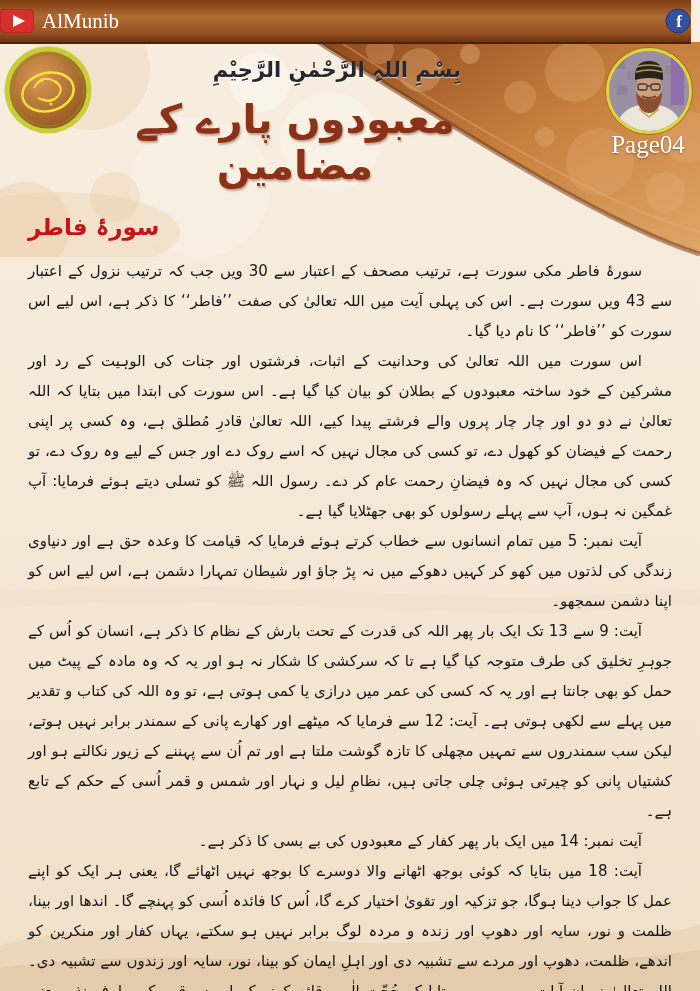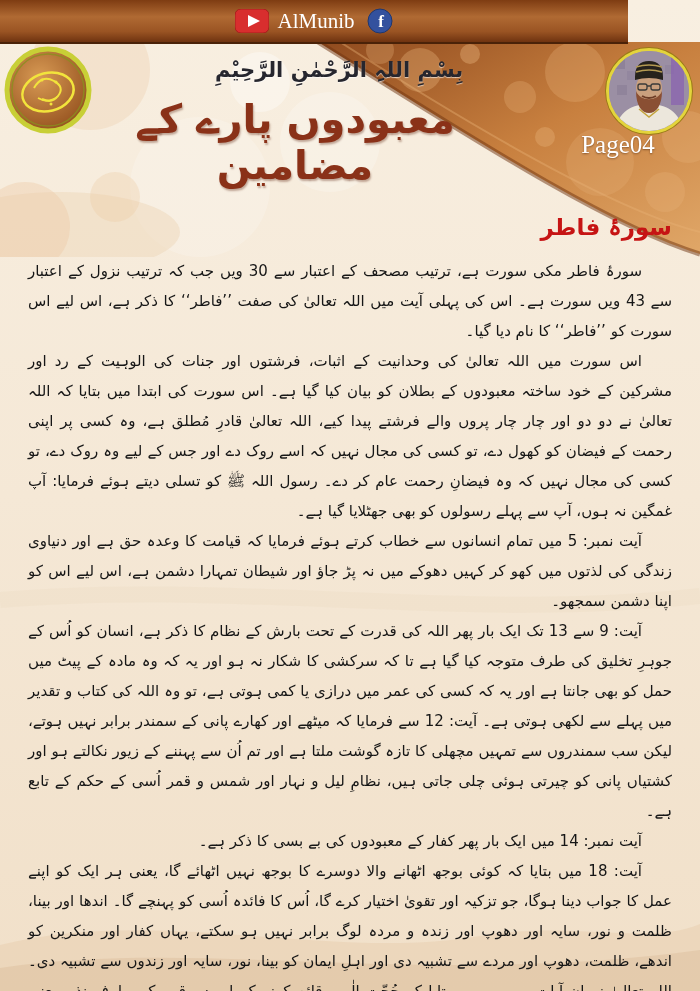--- a/index.html
+++ b/index.html
@@ -6,61 +6,61 @@
   .page{
     position:relative;
     width:700px;height:991px;
     overflow:hidden;
     background:linear-gradient(180deg,#f8efe1 0%,#f5e8d6 50%,#f1e0c9 100%);
     font-family:"DejaVu Sans",sans-serif;
   }
   svg{display:block;}
   
   .topbar{
-    position:absolute;top:0;left:0;width:628px;height:42px;
-    display:flex;align-items:center;justify-content:center;gap:12px;
+    position:absolute;top:0;left:0;width:691px;height:42px;
+    display:flex;align-items:center;justify-content:space-between;gap:12px;
     background:linear-gradient(180deg,#7e3c12 0%,#b06a33 40%,#9a5423 75%,#6f3310 100%);
     border-bottom:2px solid #4a2208;
     color:#ffffff;
     font-family:"Liberation Serif",serif;
     font-size:21px;
     z-index:6;
   }
   .social-item{display:flex;align-items:center;gap:8px;}
   
   .header-deco{position:absolute;top:42px;left:0;z-index:1;}
   .logo{position:absolute;top:46px;left:4px;width:88px;height:88px;z-index:3;}
   .bismillah{
-    position:absolute;top:58px;left:215px;width:260px;
-    text-align:left;color:#26262e;font-weight:bold;font-size:21px;
+    position:absolute;top:58px;left:201px;width:260px;
+    text-align:right;color:#26262e;font-weight:bold;font-size:21px;
     z-index:3;text-shadow:0 1px 1px rgba(255,255,255,.6);
   }
   .main-title{
     position:absolute;top:96px;left:55px;width:480px;
     text-align:center;color:#8a3118;font-weight:bold;font-size:40px;
     z-index:3;text-shadow:1px 2px 2px rgba(90,30,10,.35);
   }
   .photo{
     position:absolute;top:48px;left:606px;width:80px;height:80px;
     border-radius:50%;overflow:hidden;border:3px solid #e3d43c;
     box-shadow:0 0 0 1px #9a7a18;z-index:3;background:#9b8fa4;
   }
   .page-label{
-    position:absolute;top:131px;left:568px;width:100px;
+    position:absolute;top:131px;left:598px;width:100px;
     text-align:center;color:#ffffff;font-family:"Liberation Serif",serif;
     font-size:25px;z-index:3;text-shadow:0 1px 2px rgba(60,25,5,.5);
   }
   
   .body-text{
     position:absolute;top:196px;left:28px;width:644px;z-index:2;
     color:#161616;font-size:15px;line-height:2.0;
   }
   .body-text p{margin:0;text-indent:30px;text-align:justify;}
   .section-heading{
-    margin:8px 0 6px;text-align:right;color:#c61414;
+    margin:8px 0 6px;text-align:left;color:#c61414;
     font-size:23px;font-weight:bold;
   }
   .bottom-deco{position:absolute;bottom:0;left:0;z-index:0;}
 </style>
 </head>
 <body>
 
 <div class="page">
 
   <svg class="bottom-deco" width="700" height="991" viewBox="0 0 700 991">

